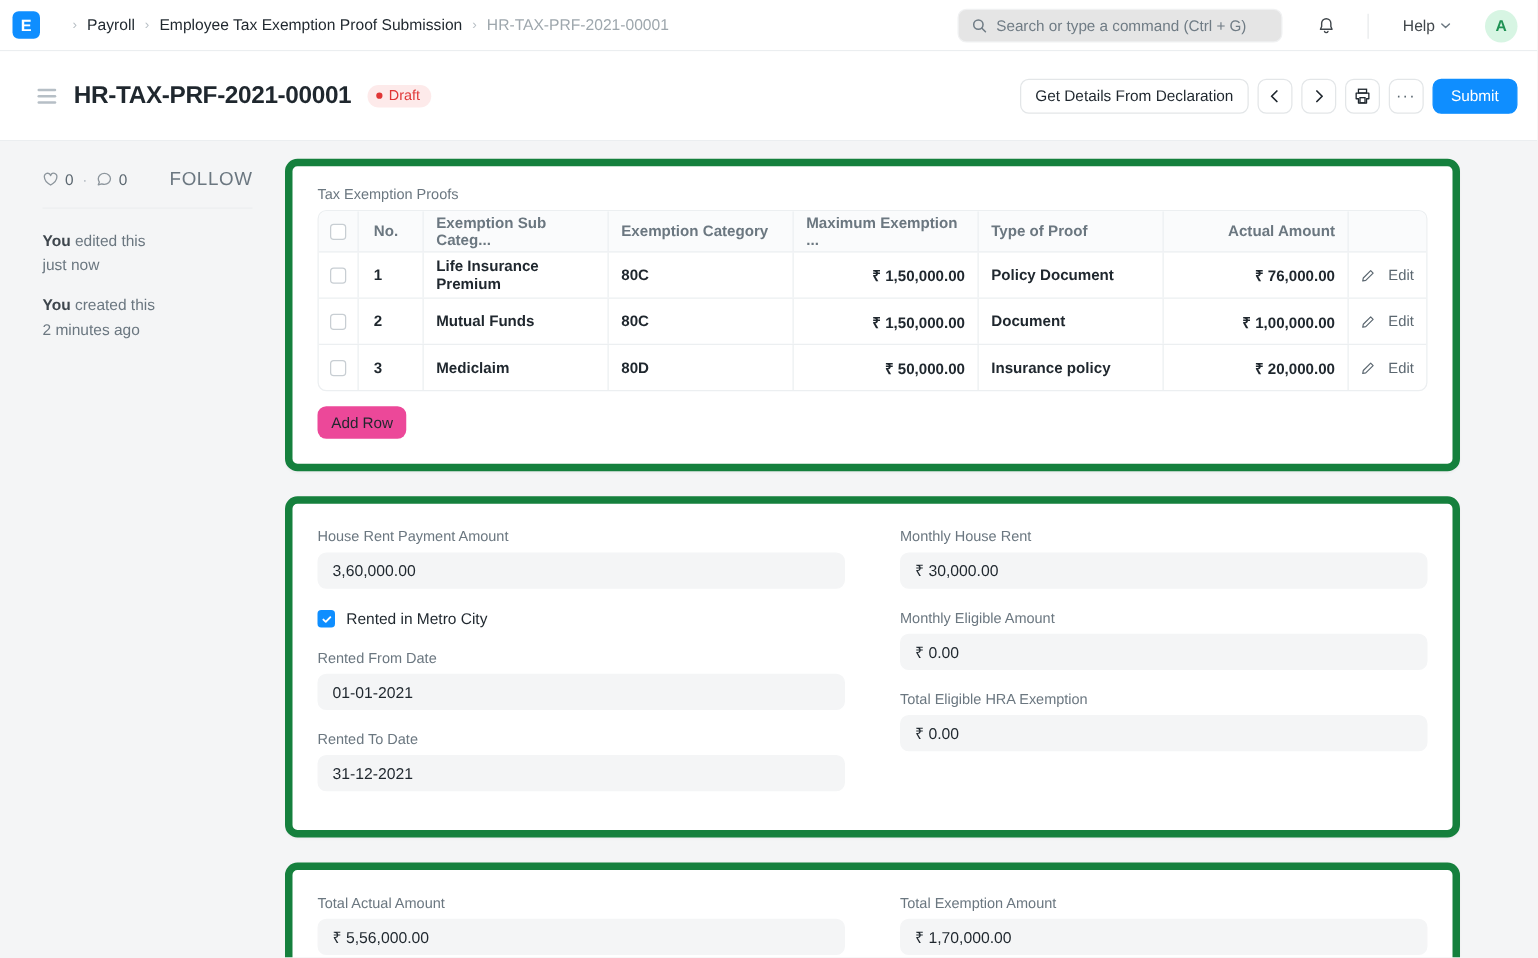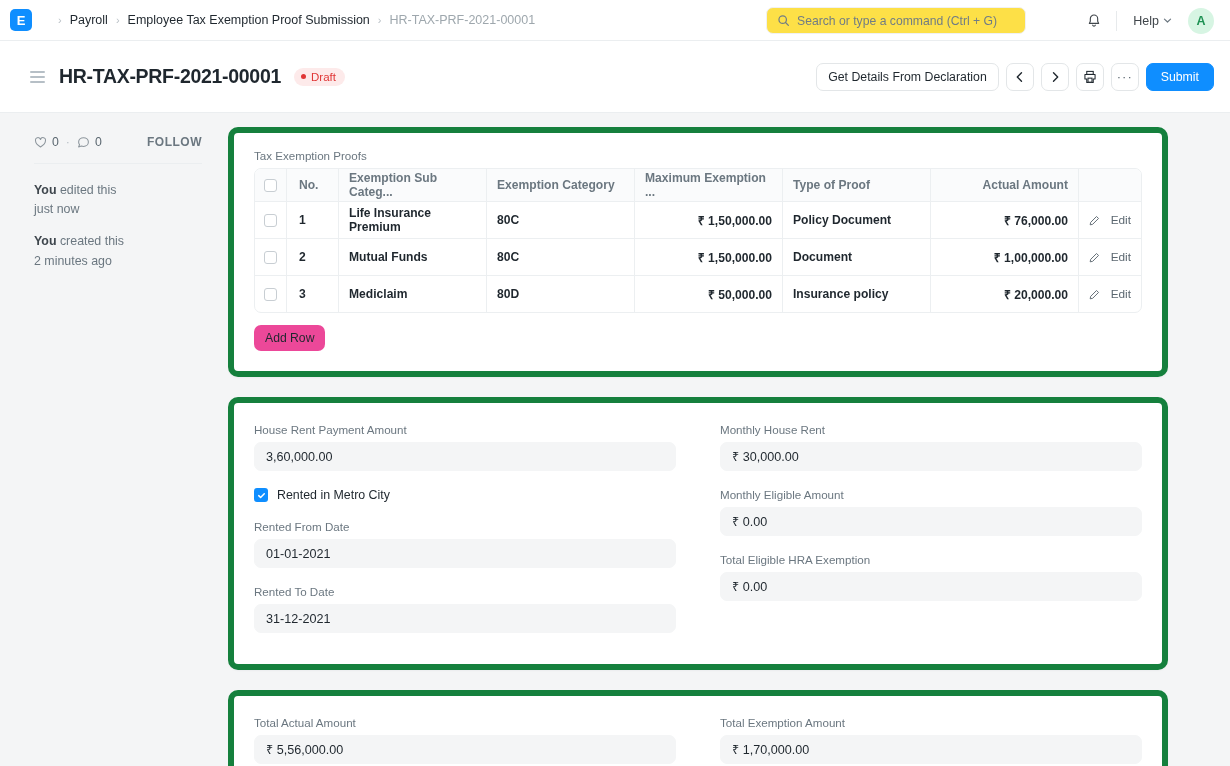--- a/index.html
+++ b/index.html
@@ -34,28 +34,28 @@
     font-size: 12.5px; color: #1f272e;
     text-decoration: none; white-space: nowrap;
   }
   .crumb.muted { color: #9ea7ad; }
   .crumb-sep {
     color: #b9c0c6; font-size: 11px; margin: 0 8px; user-select: none;
   }
   .nav-center { position: absolute; left: 766px; top: 7px; }
   .searchbox {
     width: 260px; height: 27px;
-    background: #fde047; border: 1px solid #f0f1f2;
+    background: #e5e5e5; border: 1px solid #f0f1f2;
     border-radius: 7px;
     display: flex; align-items: center; gap: 7px; padding: 0 10px;
   }
   .searchbox .ph { font-size: 12.2px; color: #707c85; }
   .nav-right {
     position: absolute; right: 16px; top: 0; height: 41px;
-    display: flex; align-items: center; gap: 0;
+    display: flex; align-items: center; gap: 11px;
   }
   .bell-btn {
     width: 28px; height: 28px; display: flex; align-items: center; justify-content: center;
     margin-right: 8px;
   }
   .nav-divider { width: 1px; height: 20px; background: #e7eaec; margin-right: 10px; }
   .help-btn {
     display: flex; align-items: center; gap: 4px;
     font-size: 12.5px; color: #40464b; padding: 4px 6px;
     margin-right: 10px;
@@ -102,21 +102,21 @@
 
   
   .body-wrap { display: flex; height: calc(766px - 41px - 72px); }
   .side { width: 228px; padding: 22px 26px 0 34px; }
   .side-stats {
     display: flex; align-items: center; font-size: 12.3px; color: #5b6770;
     padding-bottom: 14px; border-bottom: 1px solid #ebeef0;
   }
   .side-stats .grp { display: flex; align-items: center; gap: 5px; }
   .mid-dot { margin: 0 7px; color: #b9c0c6; }
-  .follow { margin-left: auto; font-size: 12px; letter-spacing: .5px; color: #6b7780; font-weight: 700; cursor: pointer; }
+  .follow { margin-left: auto; font-size: 15px; letter-spacing: .5px; color: #6b7780; font-weight: 400; cursor: pointer; }
   .activity { margin-top: 17px; font-size: 12.4px; color: #6b7780; line-height: 1.55; }
   .activity .who { color: #3e464d; font-weight: 700; }
   .activity .item { margin-bottom: 13px; }
 
   .main { flex: 1; padding: 14px 62px 0 0; overflow: hidden; }
   .card {
     background: #ffffff; border: 6px solid #15803d; border-radius: 10px;
     box-shadow: 0 1px 2px rgba(25,35,45,.04);
     margin-bottom: 20px;
   }

